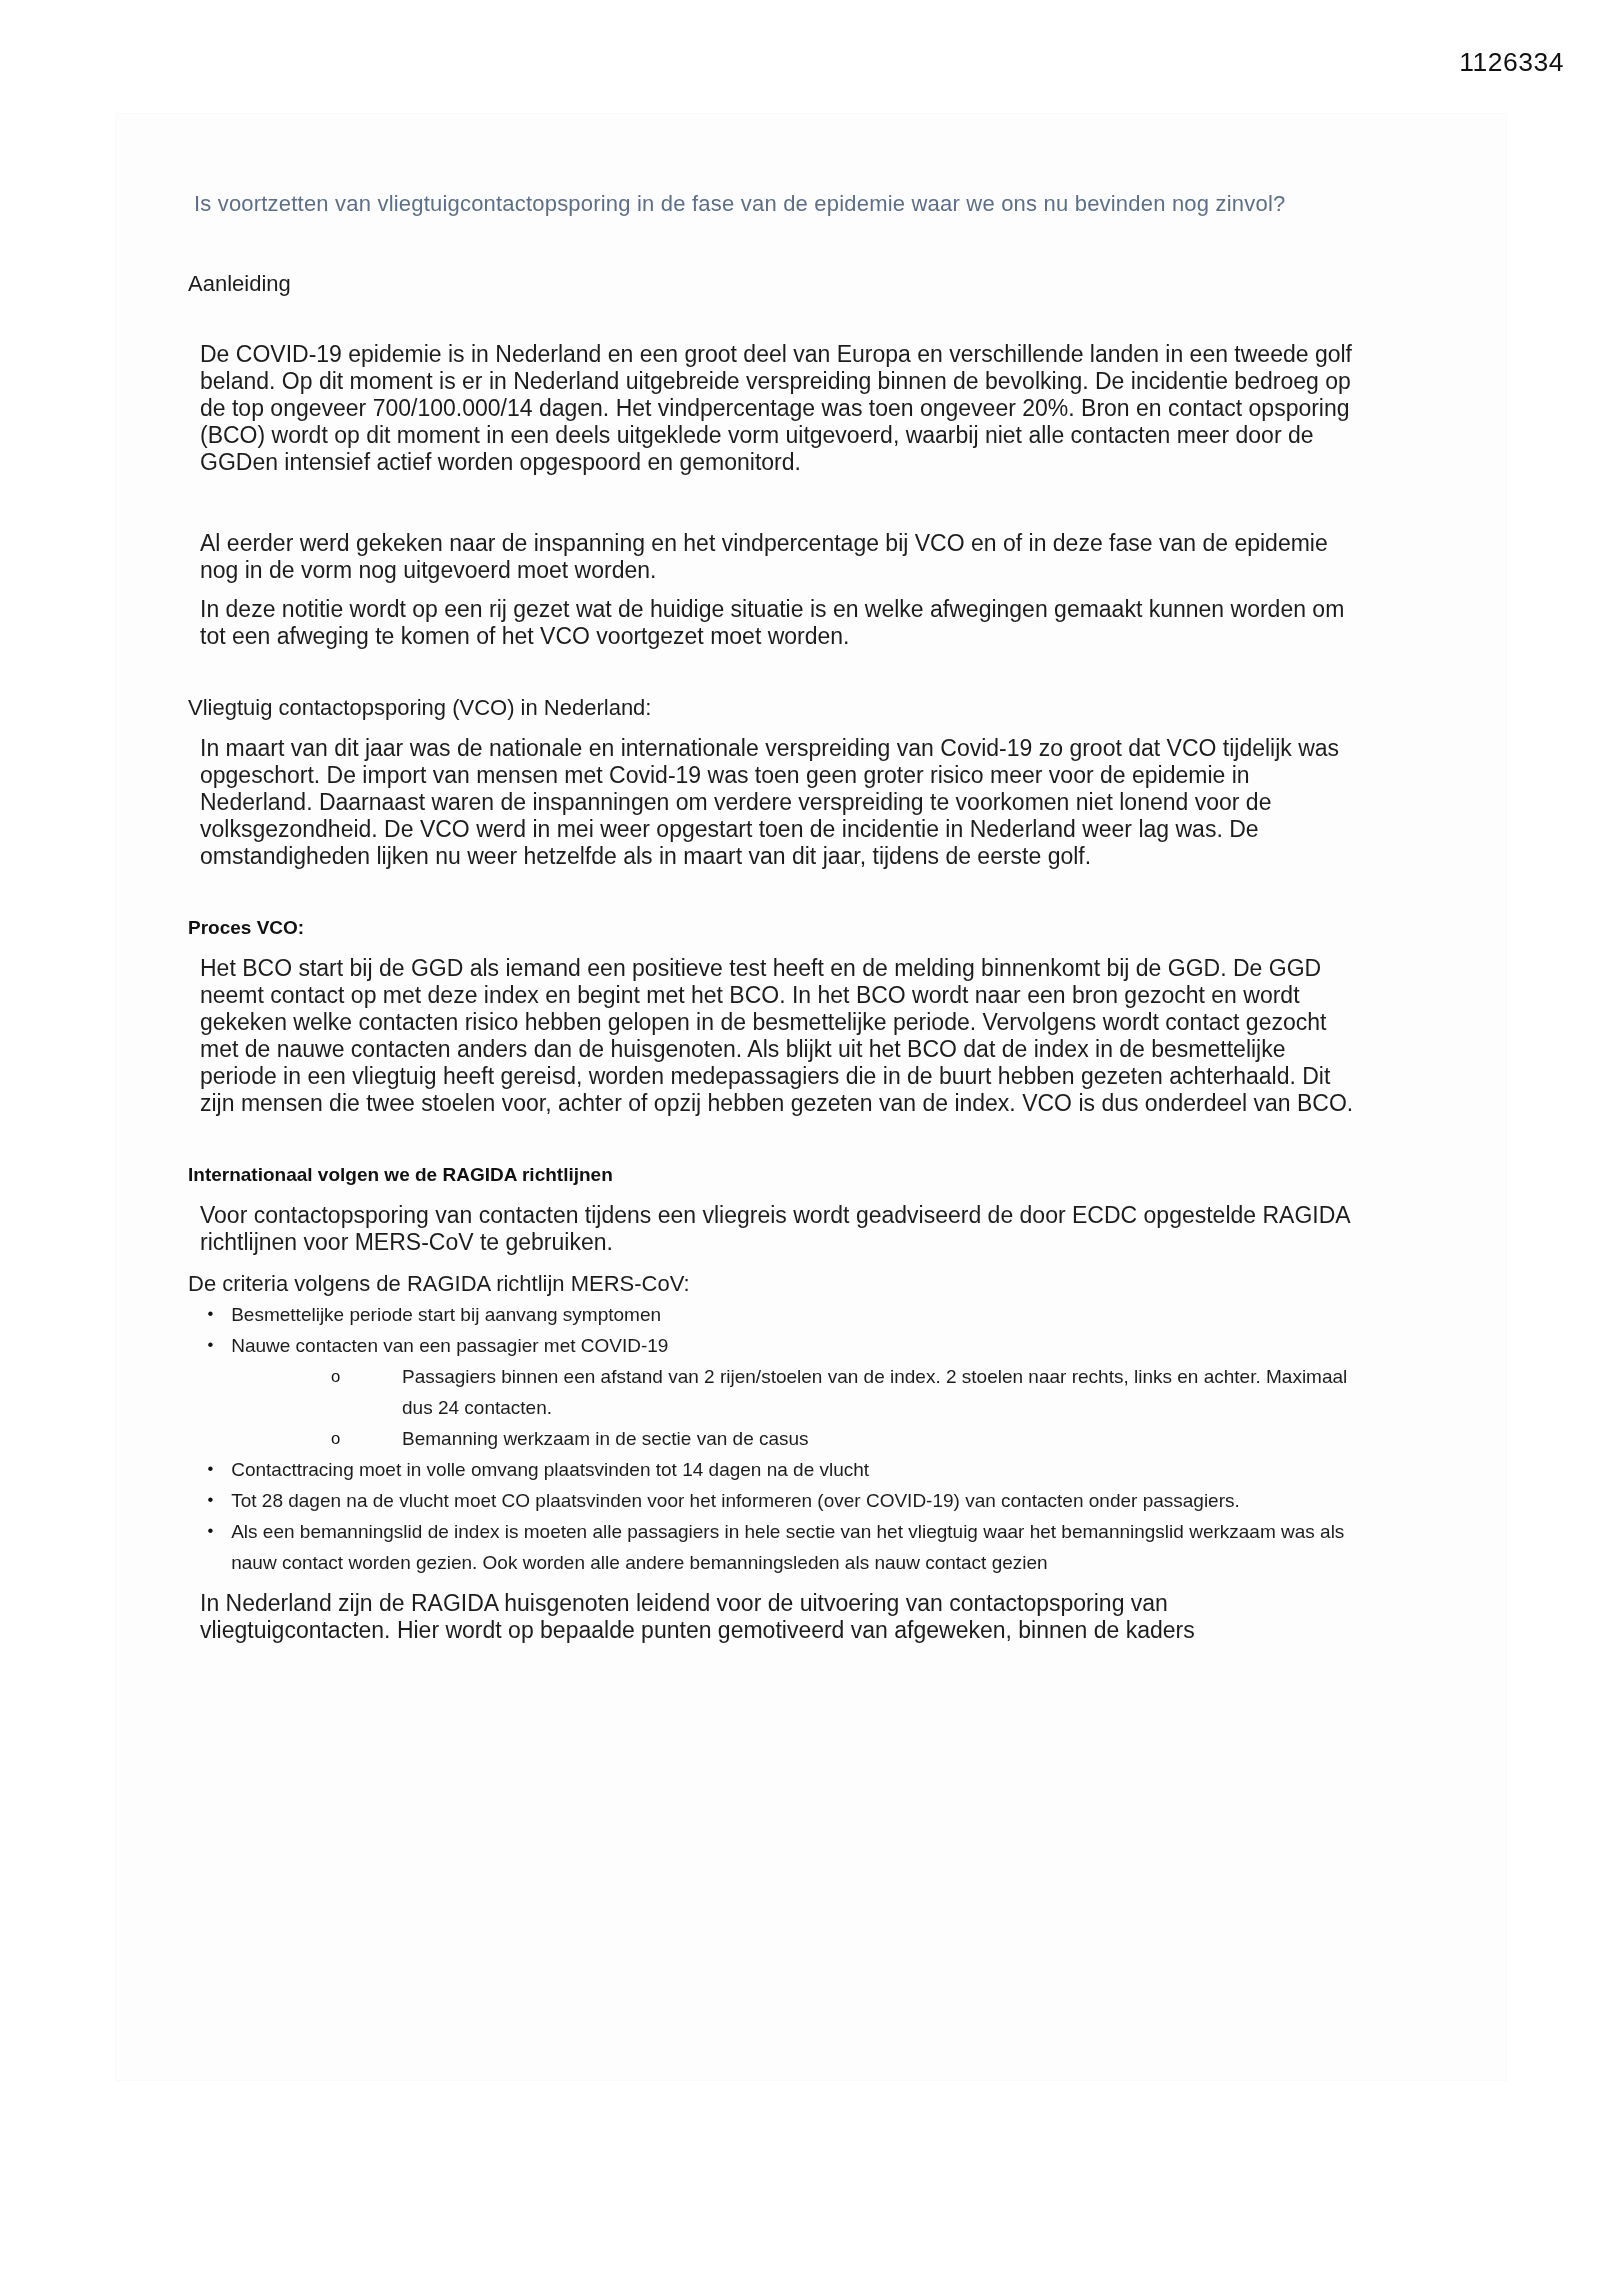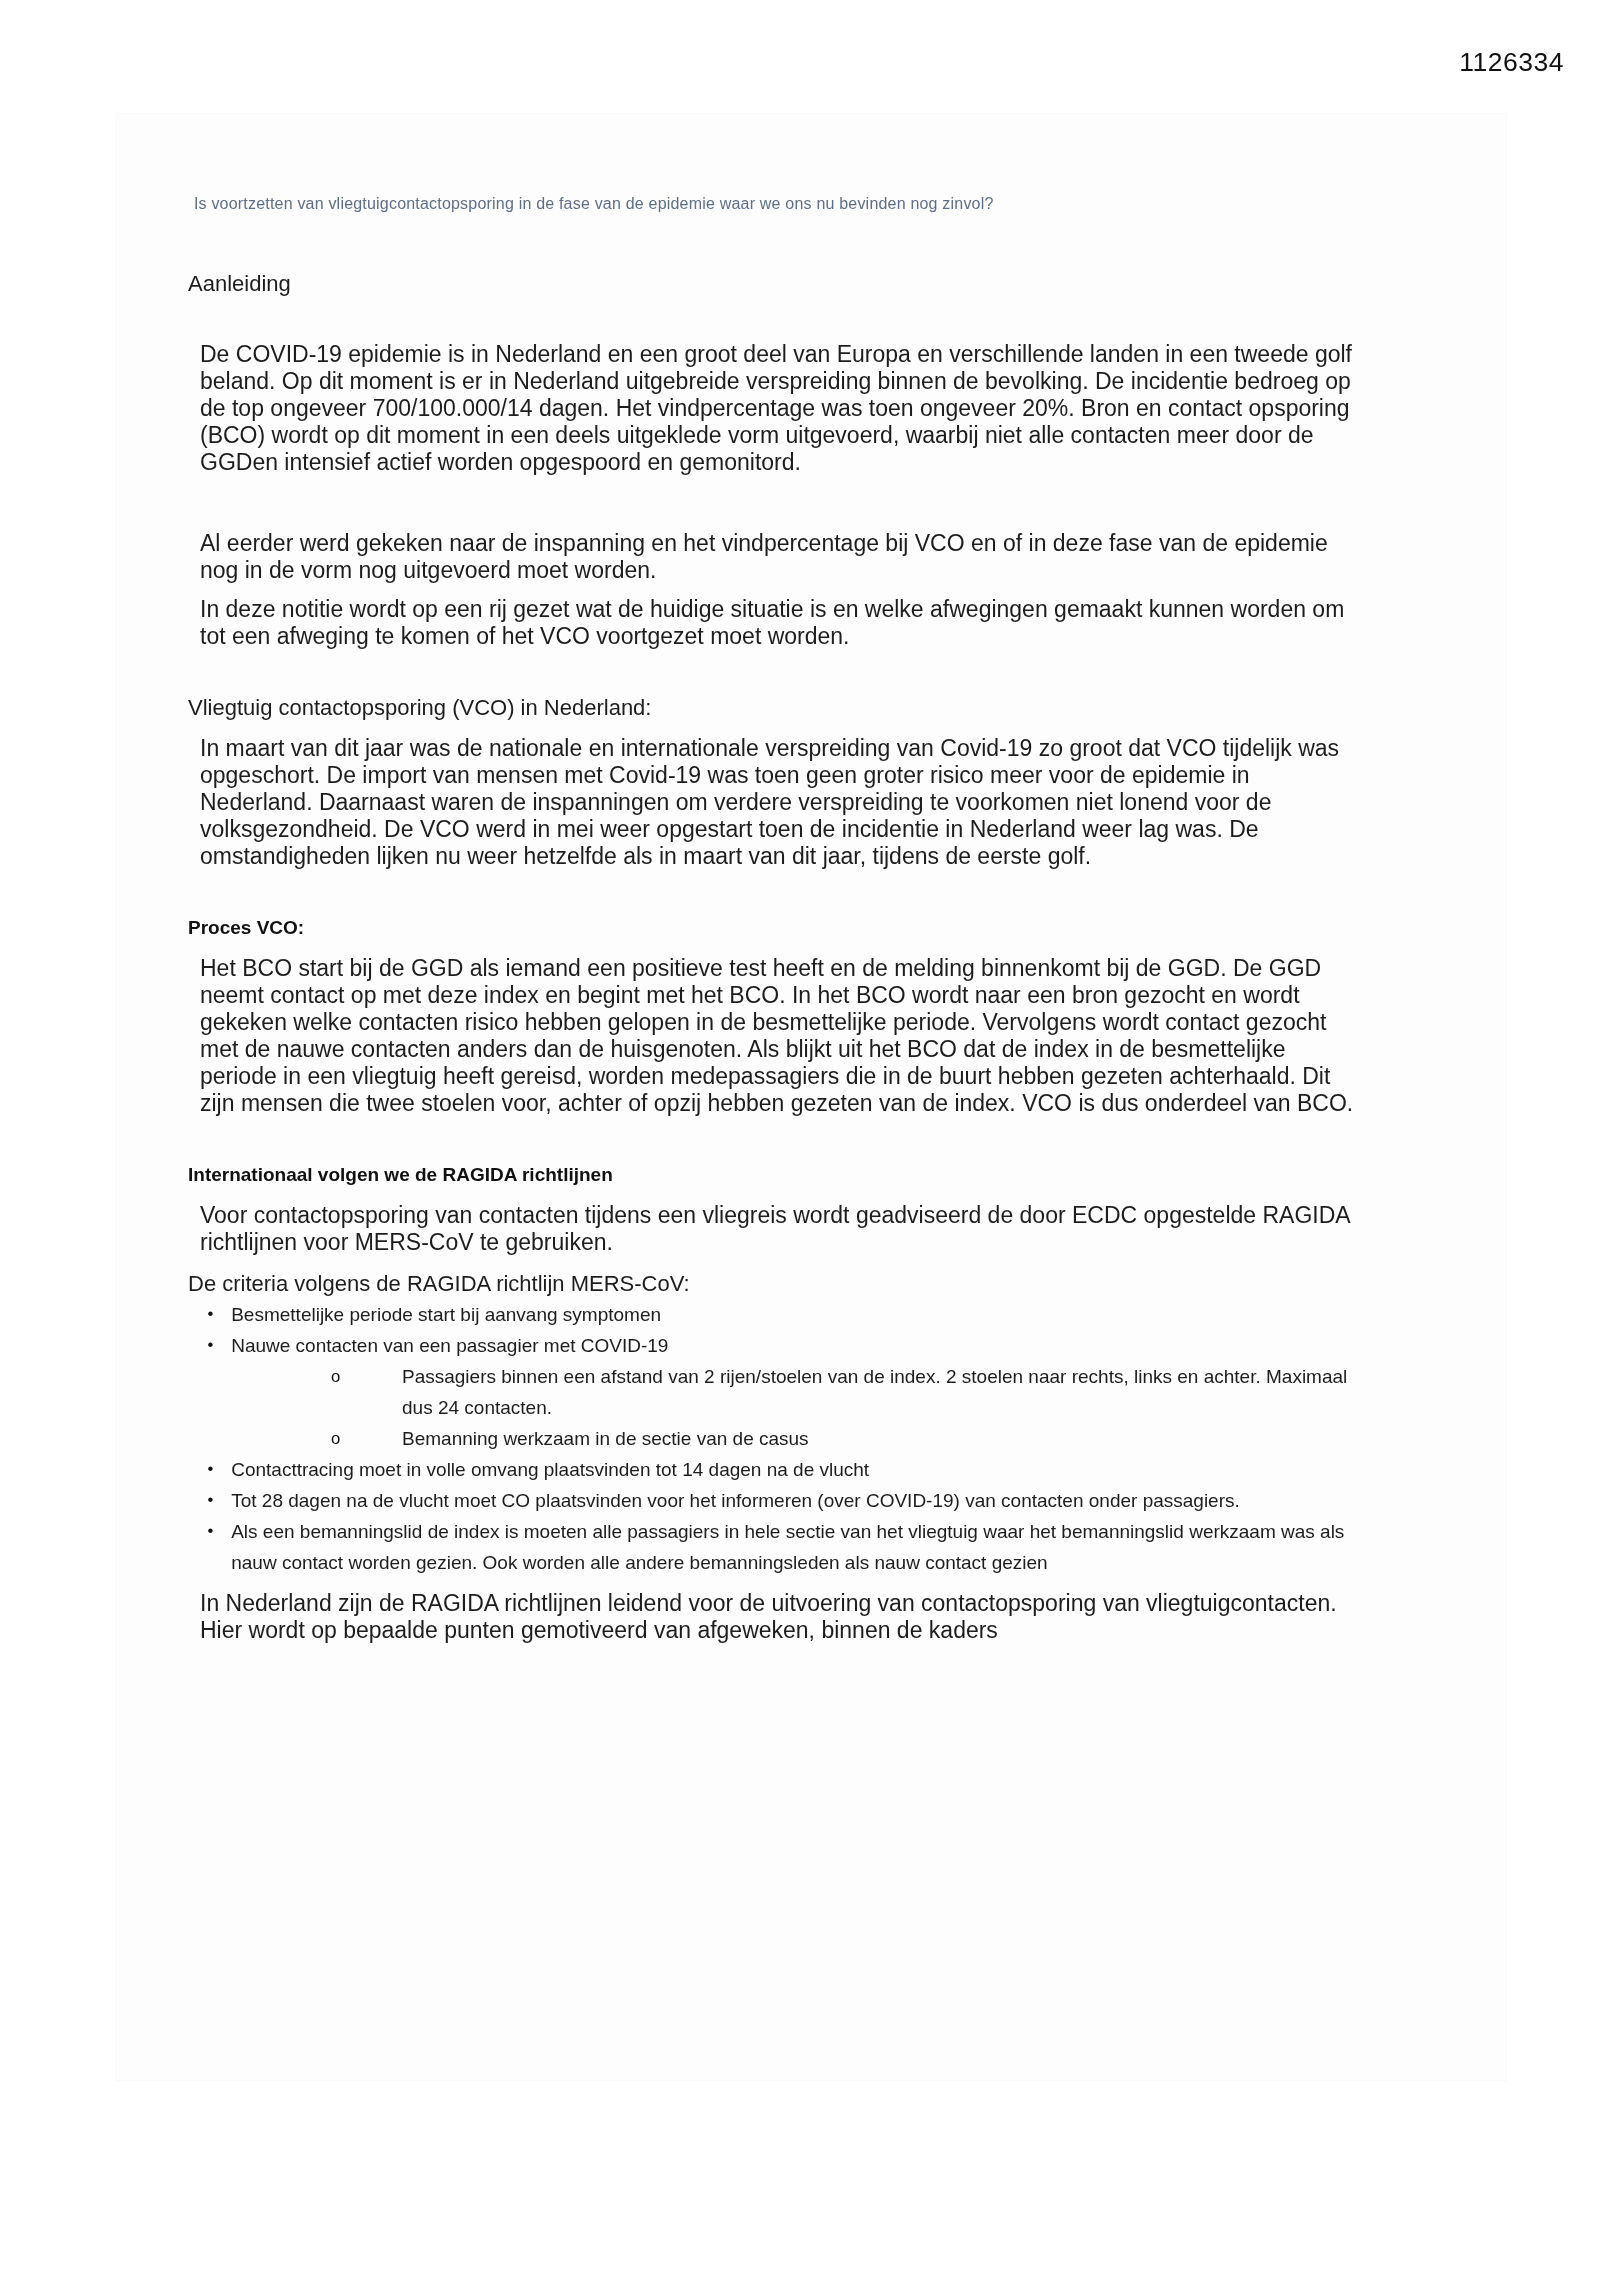--- a/index.html
+++ b/index.html
@@ -54,21 +54,21 @@
     left: 72px;   
     top: 75px;    
     width: 1186px;
     font-size: 19px;
     line-height: 30px;
     color: #1d1d1d;
   }
 
   .doc-title {
     color: #5d6f88;
-    font-size: 16px;
+    font-size: 22px;
     line-height: 30px;
     font-weight: 400;
     letter-spacing: 0.2px;
     margin: 0 0 0 0;
     padding: 0;
     text-indent: 5.9px;
   }
 
   .gap-xl { height: 49px; }
   .gap-l  { height: 30px; }
@@ -213,18 +213,18 @@
           <li class="hang">
             <span class="bullet-glyph">•</span>
             <span class="li-text">Tot 28 dagen na de vlucht moet CO plaatsvinden voor het informeren (over COVID-19) van contacten onder passagiers.</span>
           </li>
           <li class="hang">
             <span class="bullet-glyph">•</span>
             <span class="li-text">Als een bemanningslid de index is moeten alle passagiers in hele sectie van het vliegtuig  waar het bemanningslid werkzaam was als nauw contact worden gezien. Ook worden alle andere bemanningsleden als nauw contact gezien</span>
           </li>
         </ul>
 
-      <p class="para">In Nederland zijn de RAGIDA richtlijnen leidend voor de uitvoering van contactopsporing van vliegtuigcontacten. Hier wordt op bepaalde punten gemotiveerd van afgeweken, binnen de kaders</p>
+      <p class="para">In Nederland zijn de RAGIDA huisgenoten leidend voor de uitvoering van contactopsporing van vliegtuigcontacten. Hier wordt op bepaalde punten gemotiveerd van afgeweken, binnen de kaders</p>
 
     </div>
   </div>
 </div>
 
 
 </body></html>

